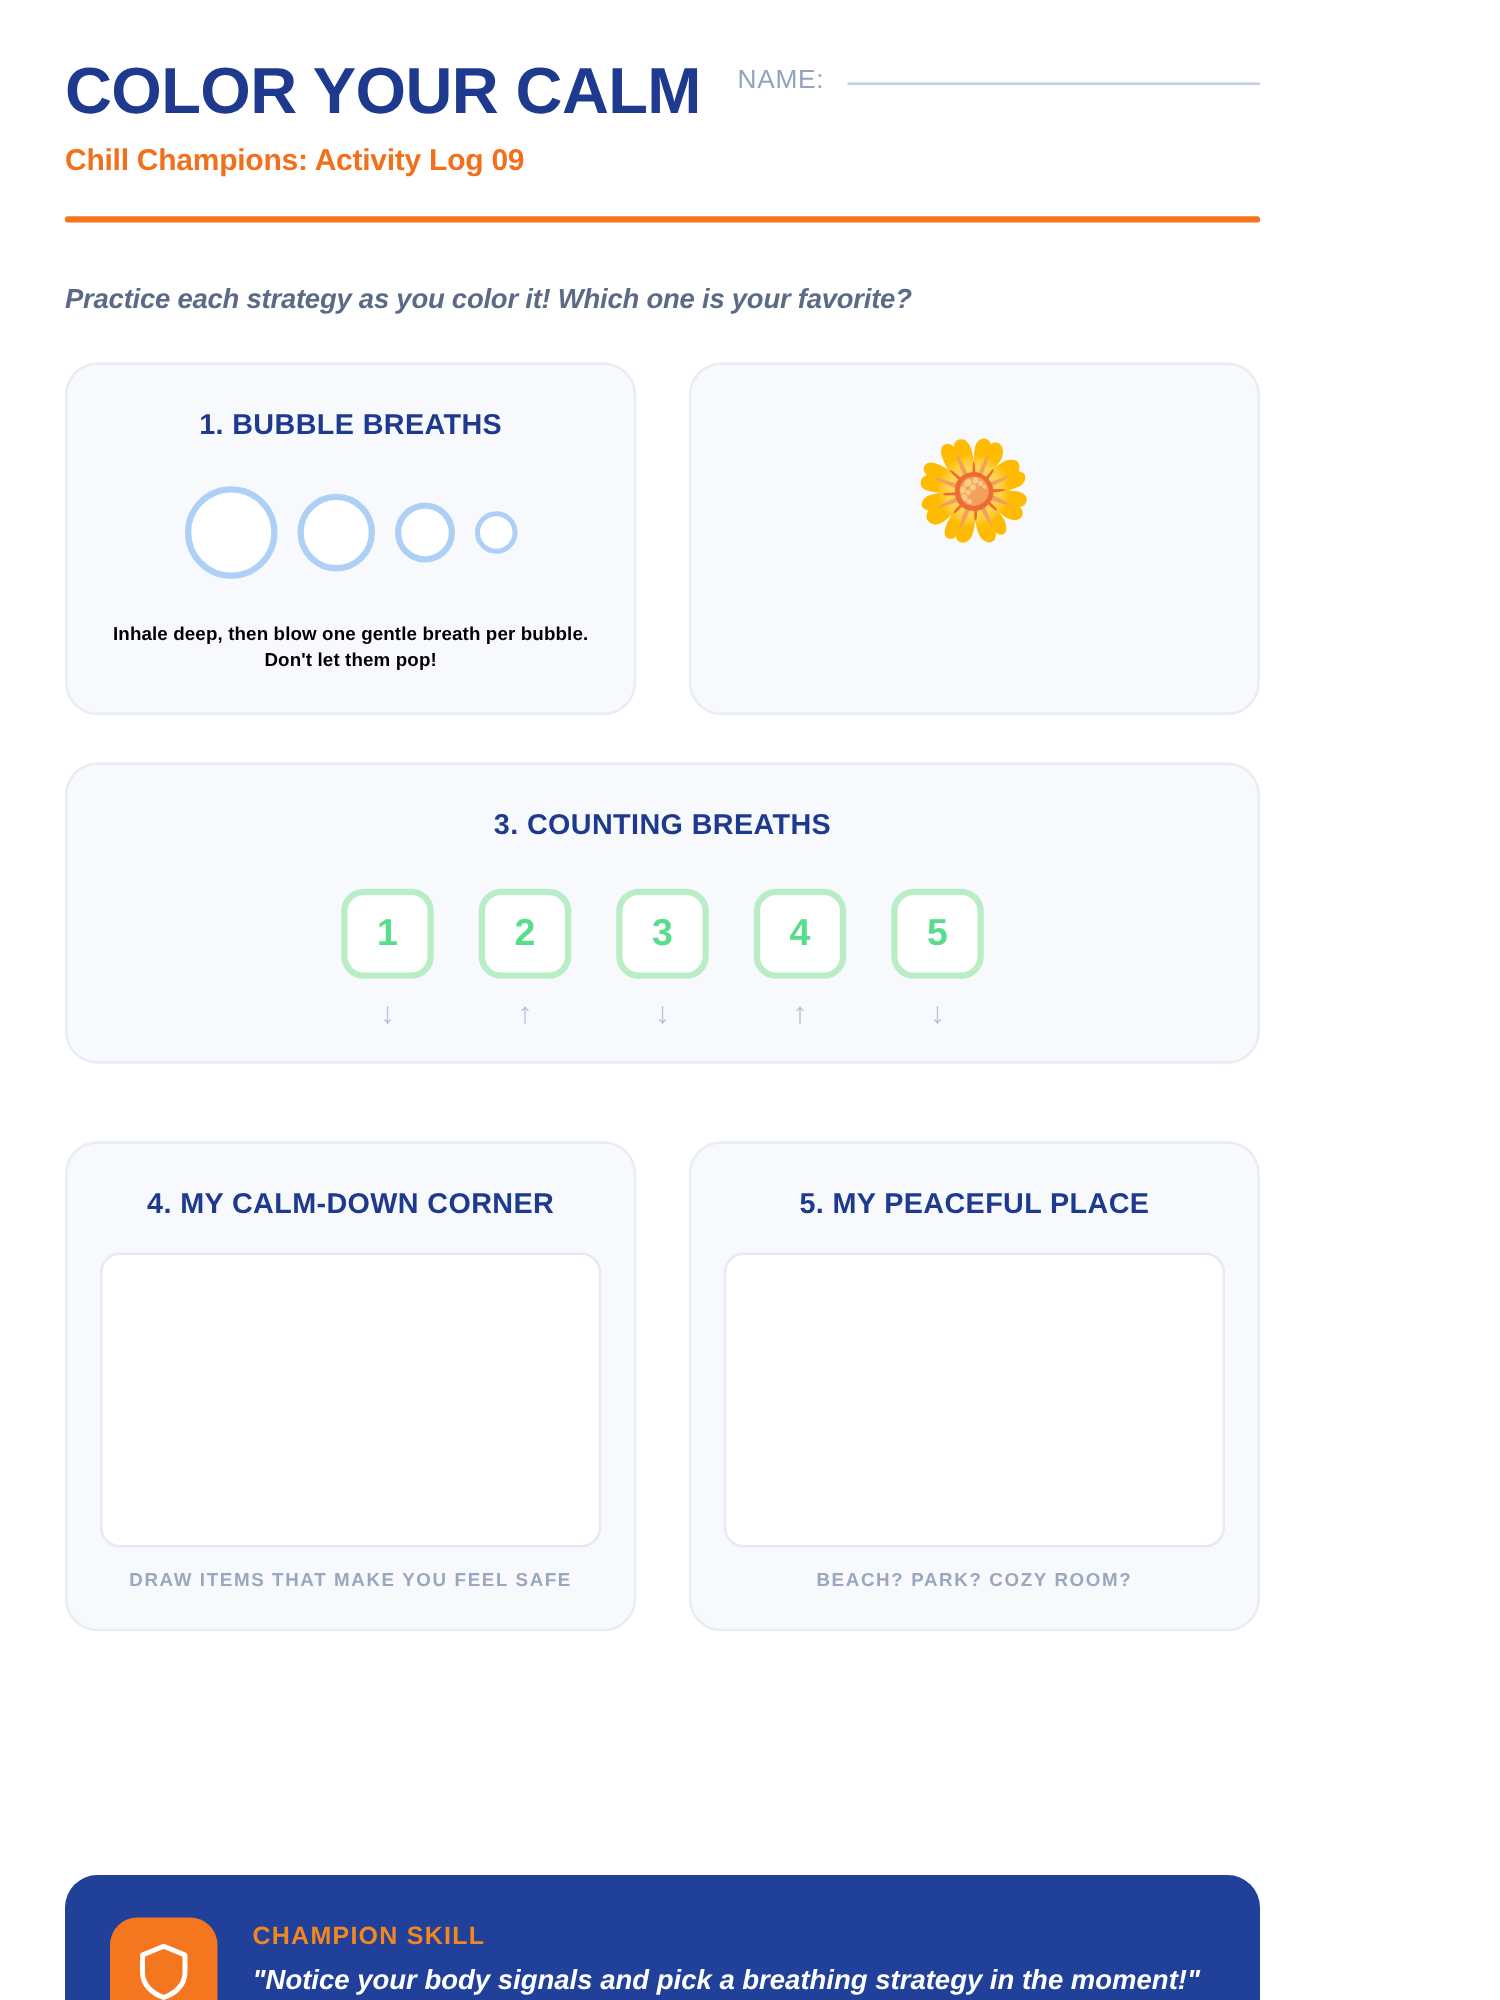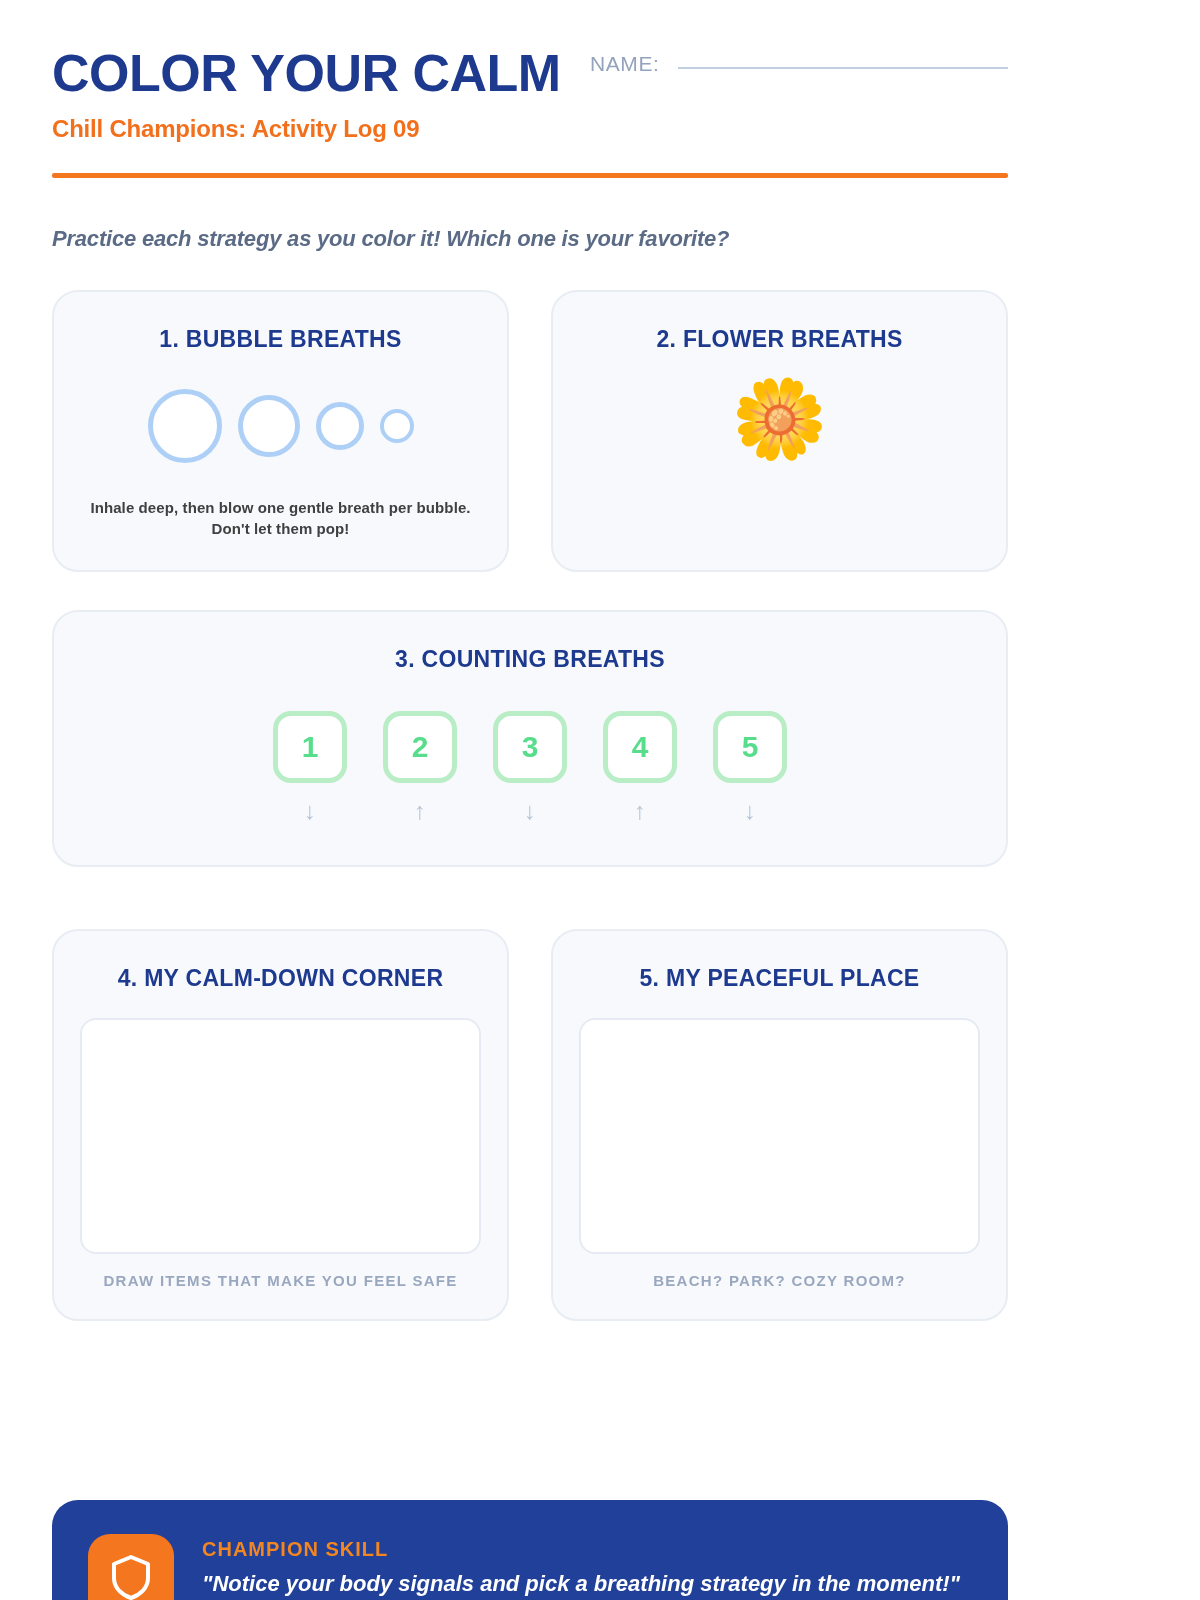--- a/index.html
+++ b/index.html
@@ -96,21 +96,21 @@
   .card-title {
     font-size: 23px;
     font-weight: 800;
     color: #1e3a8f;
     letter-spacing: 0.3px;
     text-transform: uppercase;
   }
   .card-desc {
     font-size: 15px;
     font-weight: 700;
-    color: #404040;
+    color: #000000;
     line-height: 1.45;
     letter-spacing: 0.1px;
   }
 
   
   .bubbles {
     display: flex;
     align-items: center;
     justify-content: center;
     gap: 16px;
@@ -254,28 +254,27 @@
       <div class="bubbles">
         <span class="bubble s1"></span>
         <span class="bubble s2"></span>
         <span class="bubble s3"></span>
         <span class="bubble s4"></span>
       </div>
       <div class="card-desc">Inhale deep, then blow one gentle breath per bubble. Don't let them pop!</div>
     </div>
 
     <div class="card">
-      <div class="card-title">2. FLOWER BREATHS</div>
       <div class="flower-wrap">🌼</div>
     </div>
 
   </div>
 
   <div class="row">
-    <div class="card wide" style="padding-bottom:42px;">
+    <div class="card wide" style="padding-bottom:26px;">
       <div class="card-title">3. COUNTING BREATHS</div>
       <div class="count-row">
         <div class="count-cell">
           <div class="count-box">1</div>
           <div class="count-arrow">↓</div>
         </div>
         <div class="count-cell">
           <div class="count-box">2</div>
           <div class="count-arrow">↑</div>
         </div>

